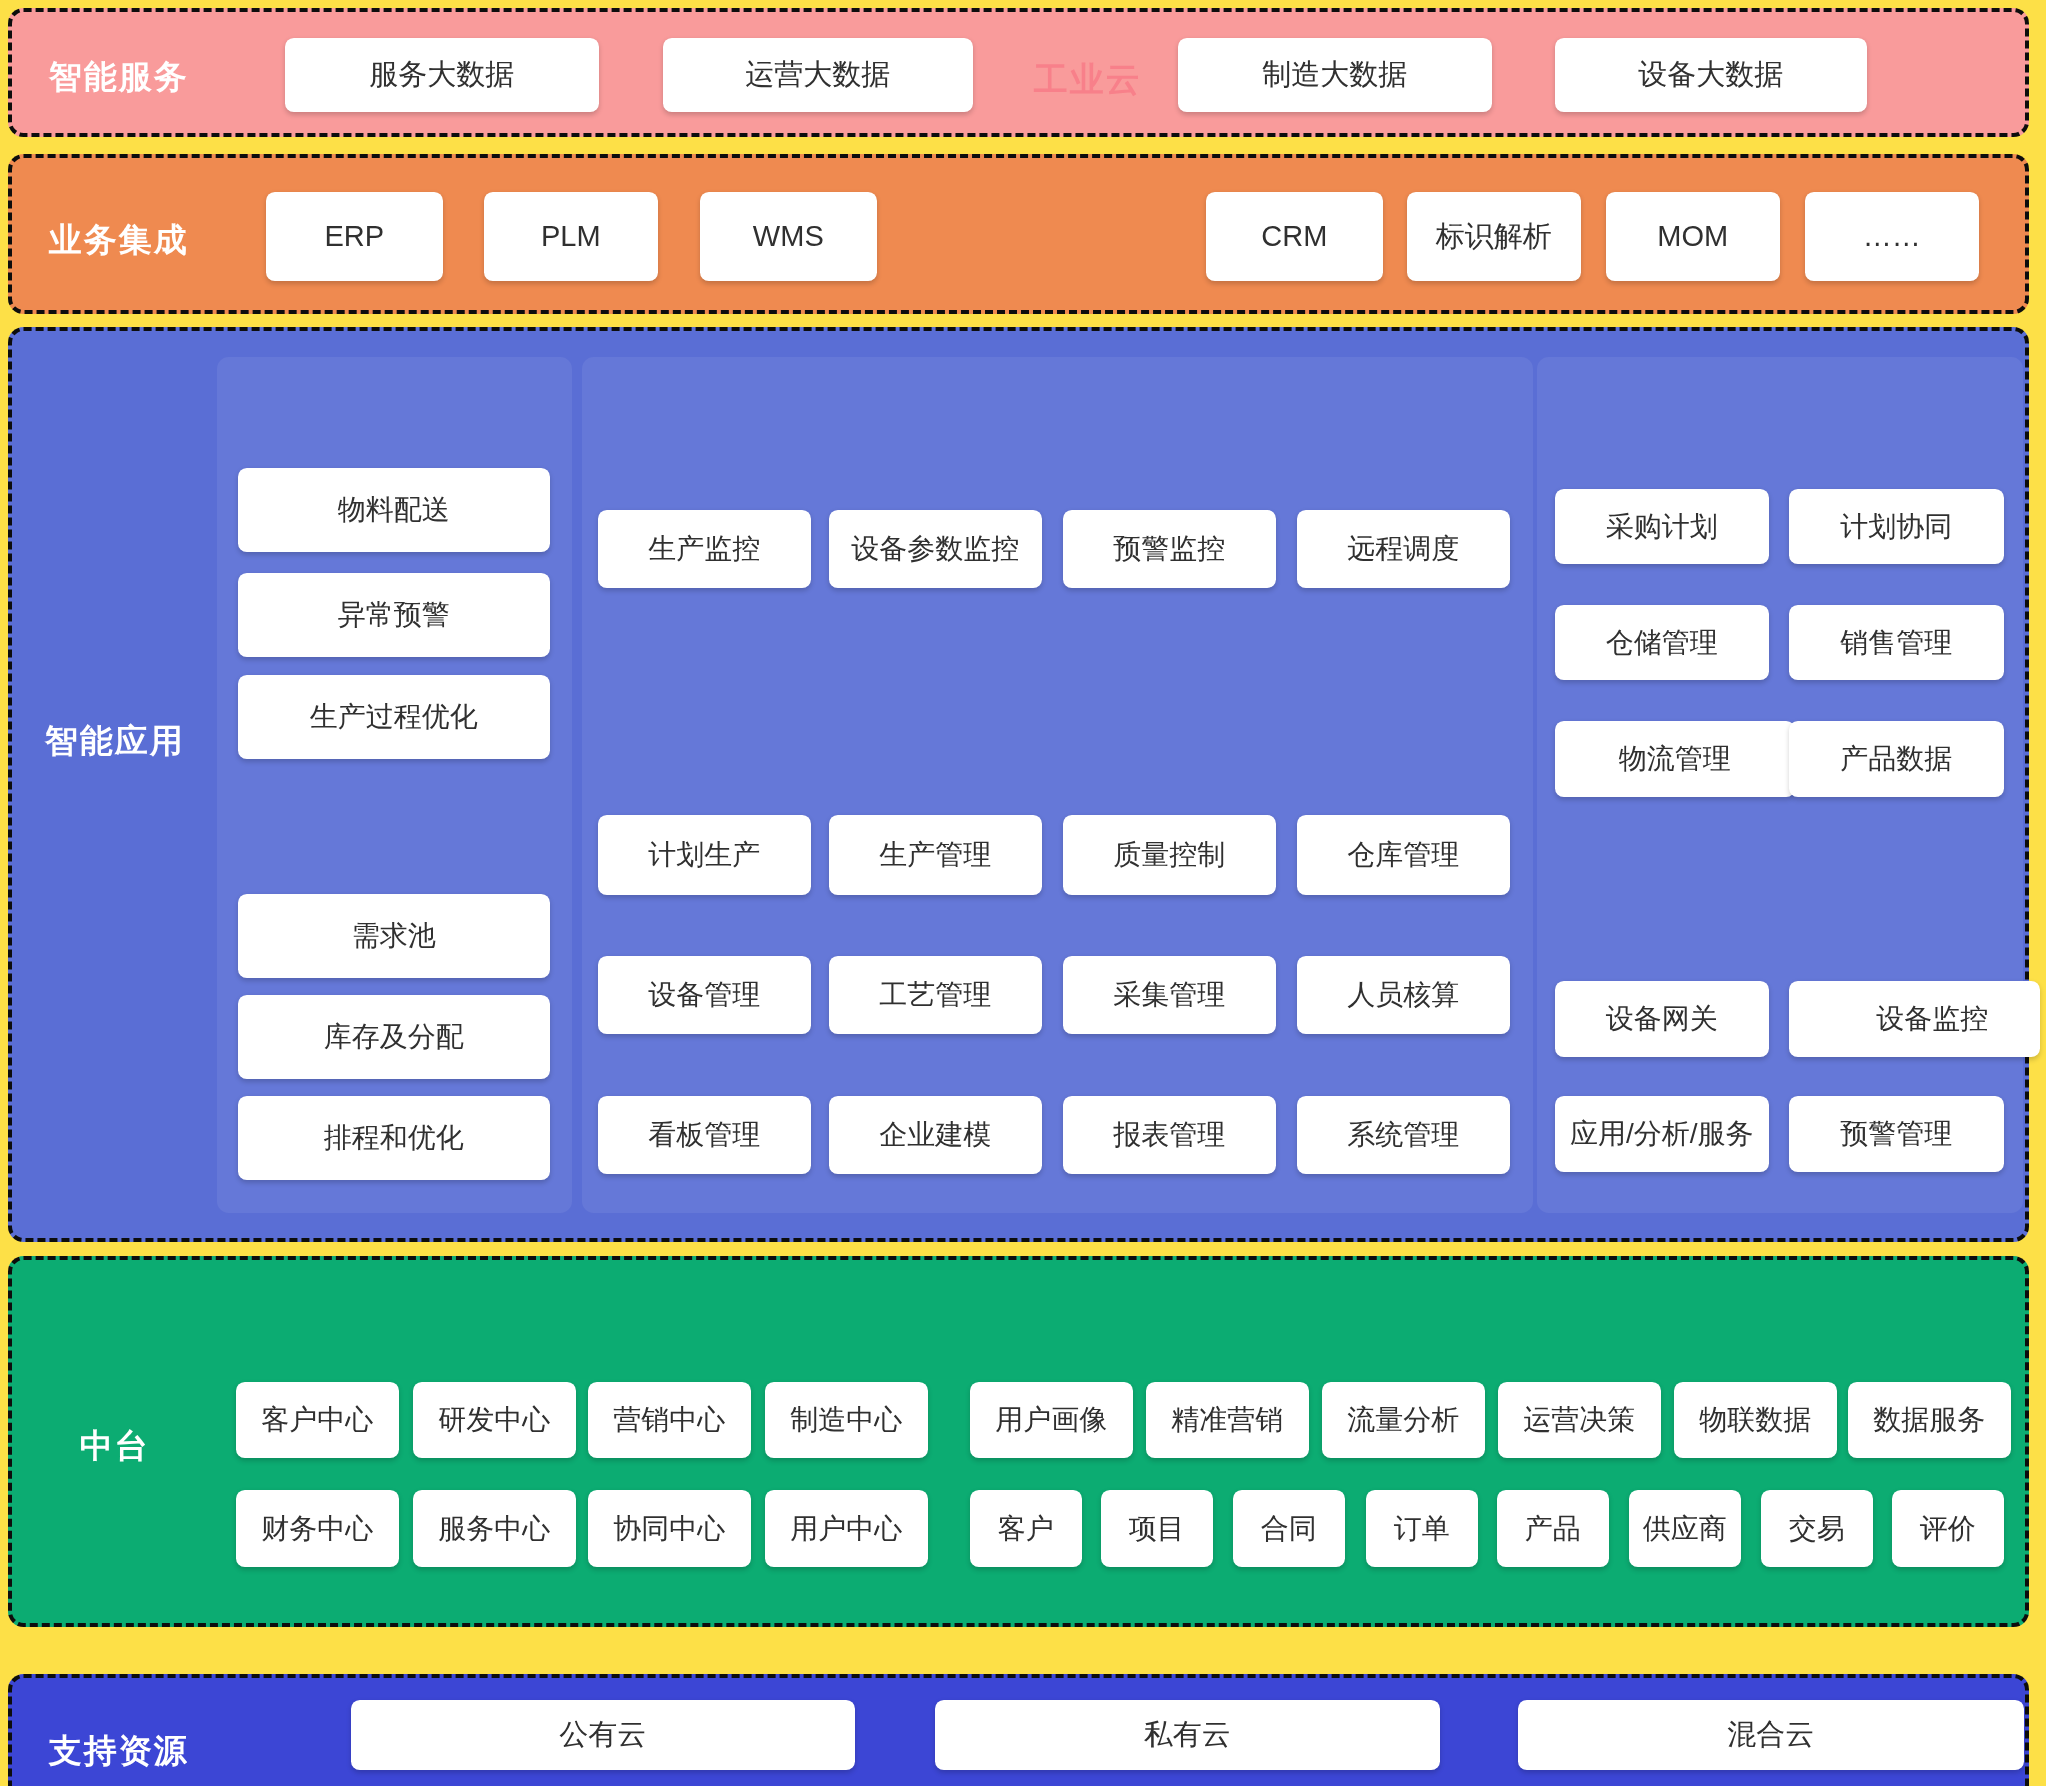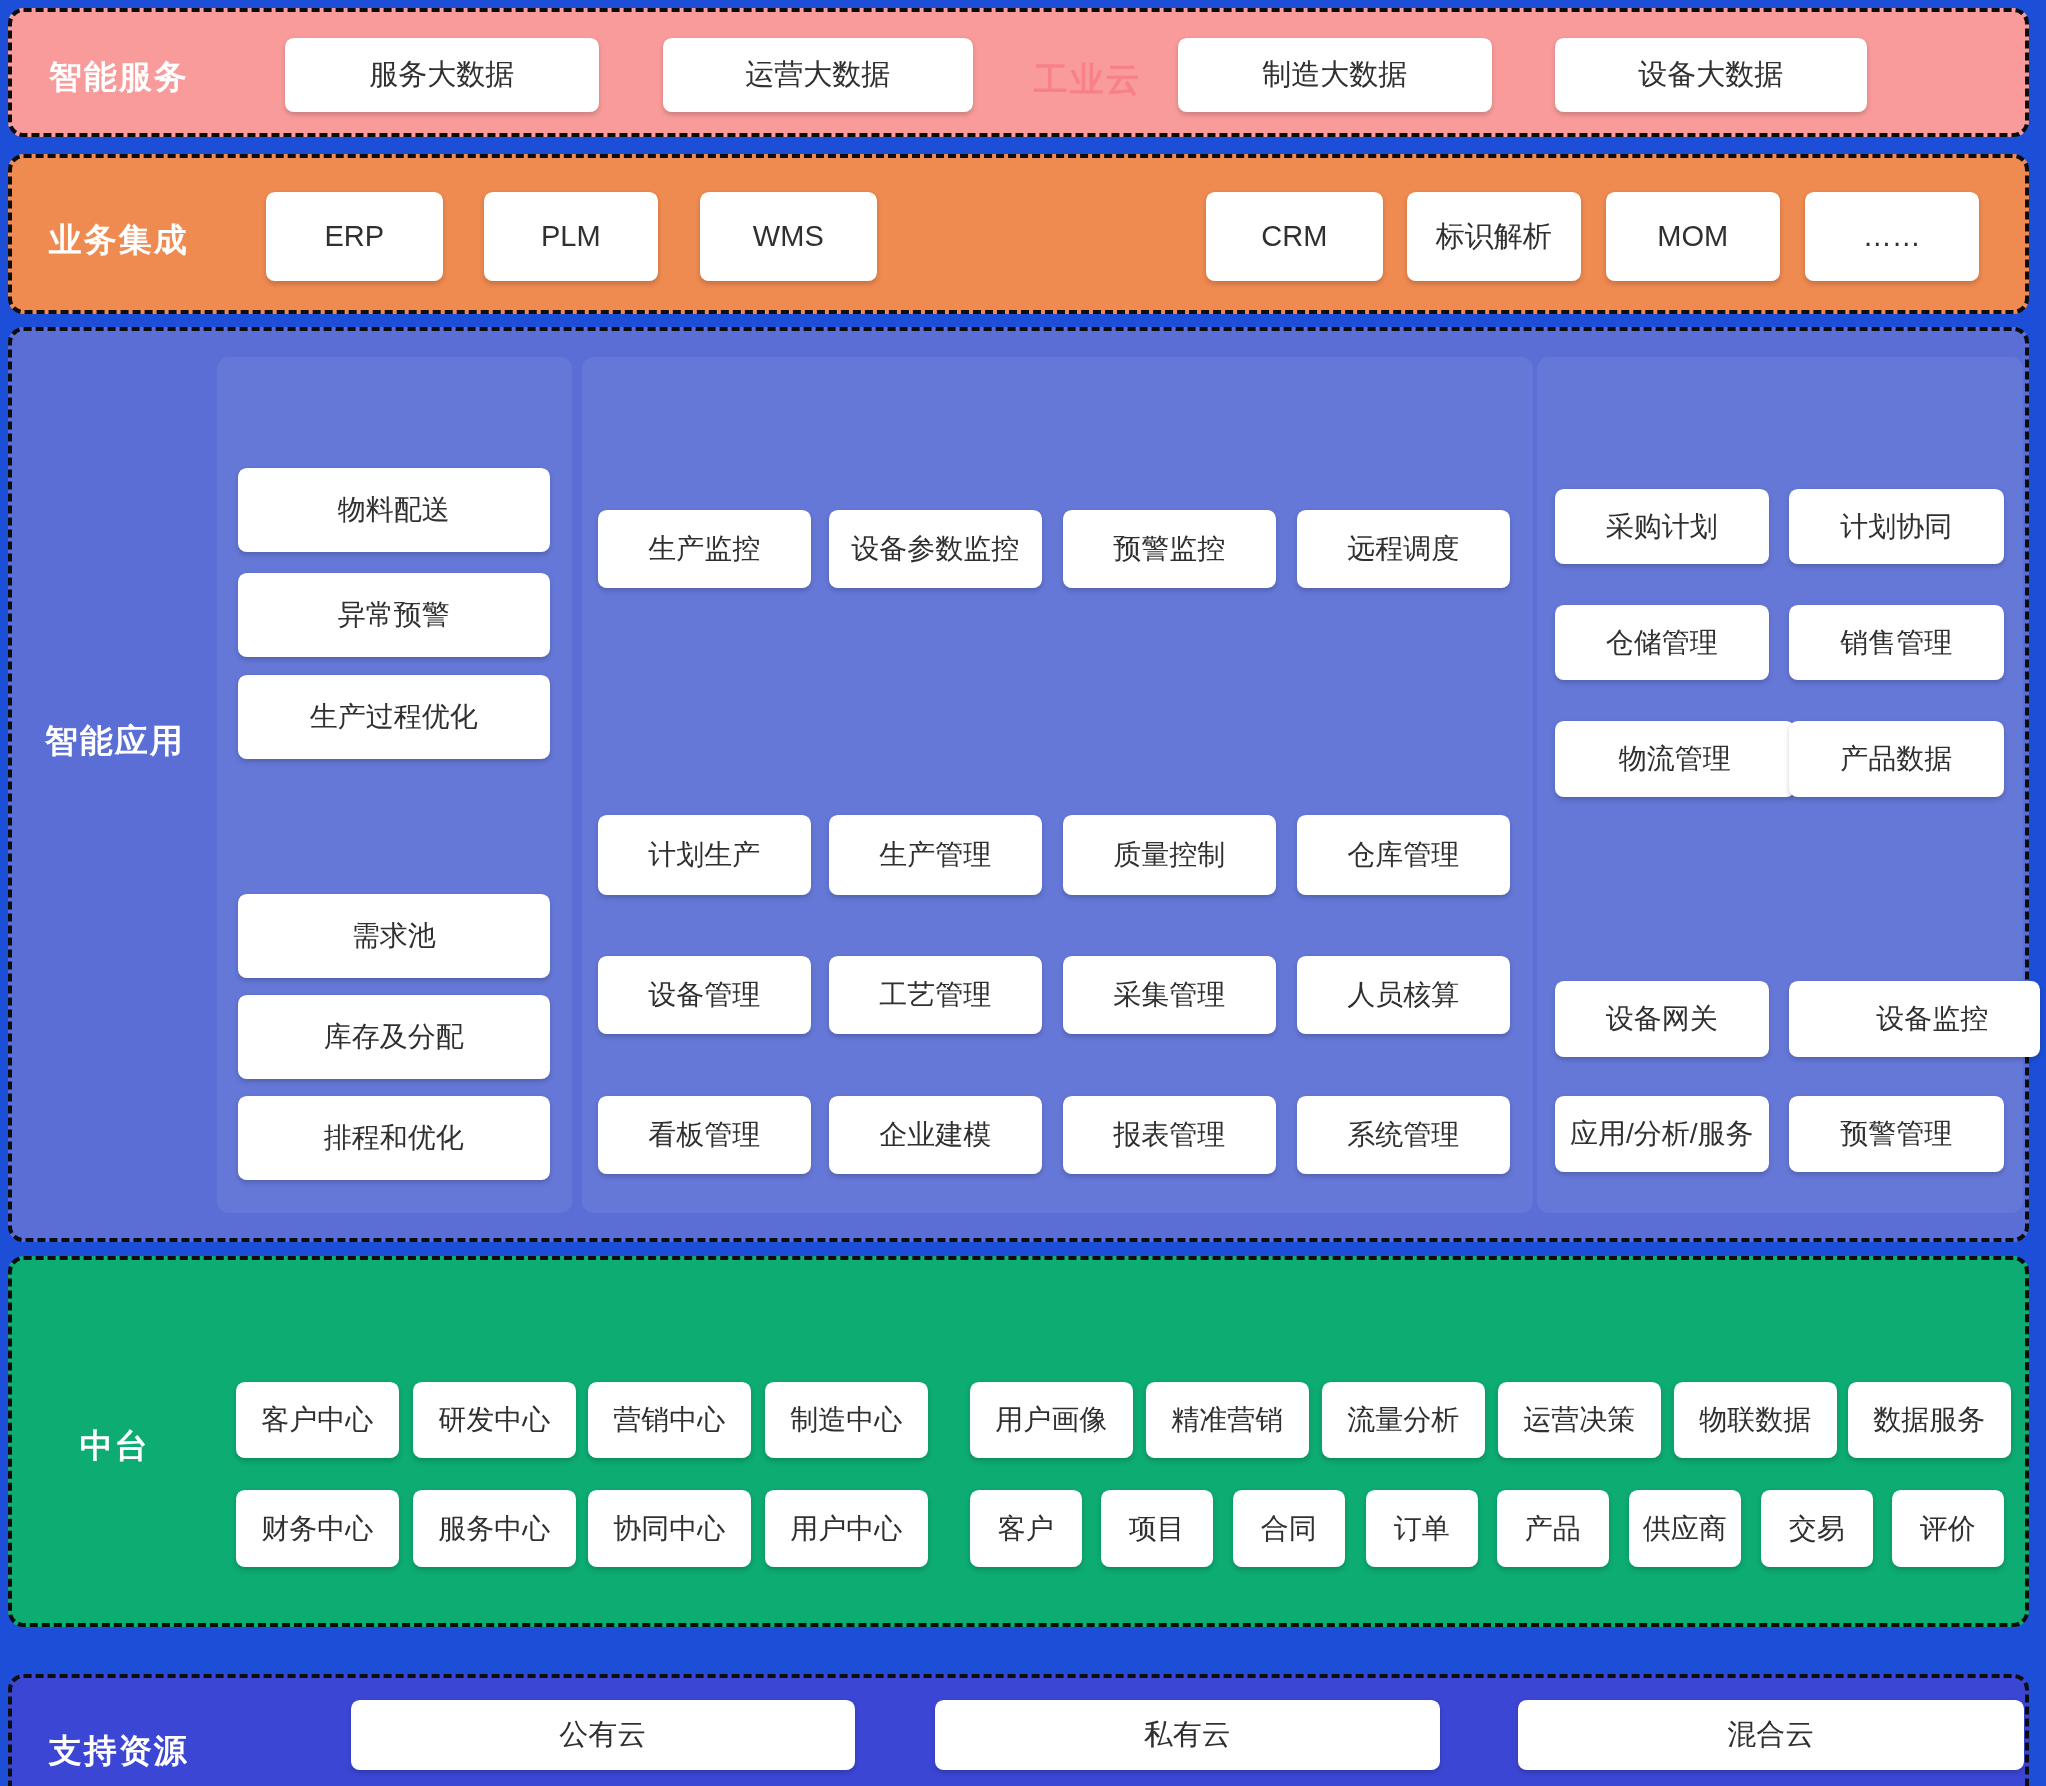--- a/index.html
+++ b/index.html
@@ -1,17 +1,17 @@
 <!DOCTYPE html>
 <html><head>
 <meta charset="utf-8">
 <style>
   html,body{margin:0;padding:0;background:#ffffff;}
   body{font-family:"Liberation Sans","DejaVu Sans",sans-serif;}
-  .diagram{position:relative;width:2046px;height:1787px;background:#1d4ed8;overflow:hidden;}
+  .diagram{position:relative;width:2046px;height:1787px;background:#fde047;overflow:hidden;}
   .band{position:absolute;left:7.8px;width:2021px;border:4.9px dashed #0d0d0d;border-radius:15.6px;box-sizing:border-box;}
   .band-services{background:#F99B9B;}
   .band-integration{background:#EF8A50;}
   .band-applications{background:#5A6ED5;}
   .band-platform{background:#0CAC72;}
   .band-resources{background:#3C46D5;}
   .band-label{position:absolute;color:#ffffff;font-size:33px;font-weight:bold;white-space:nowrap;letter-spacing:2px;}
   .box{position:absolute;background:#ffffff;border-radius:8.8px;display:flex;align-items:center;justify-content:center;
        color:#303030;font-size:29px;white-space:nowrap;box-shadow:0 2.9px 4.9px rgba(0,0,0,0.18);}
   .box-sm{font-size:28px;}

